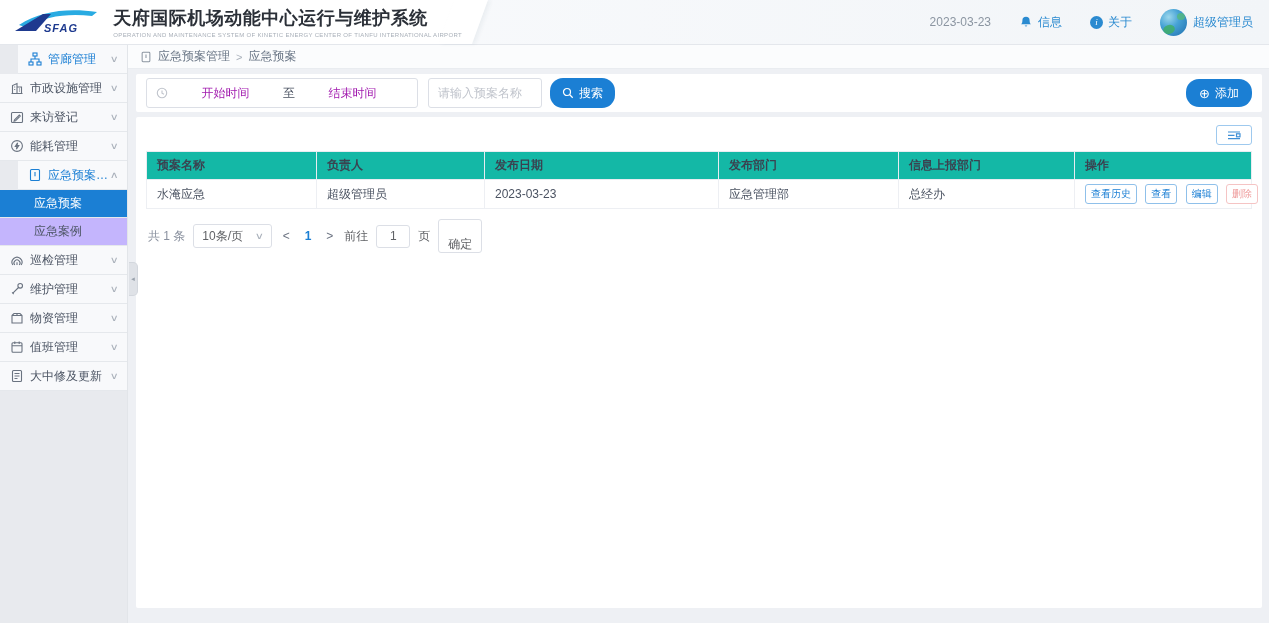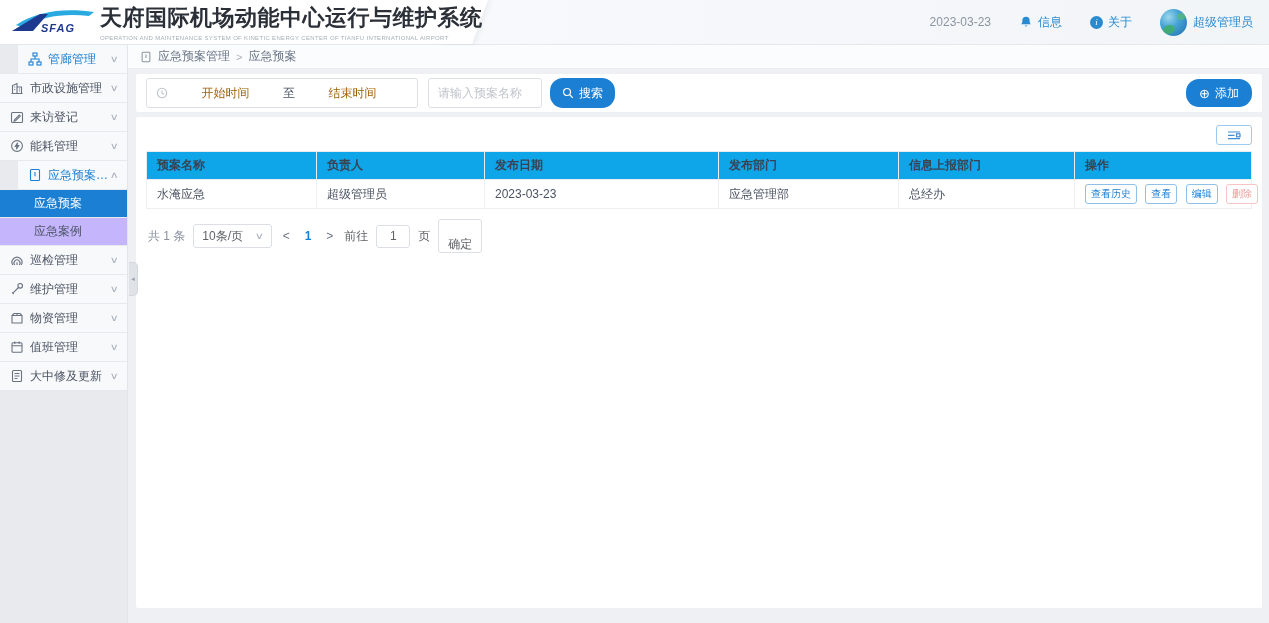--- a/index.html
+++ b/index.html
@@ -4,23 +4,23 @@
 <style>
   * { margin:0; padding:0; box-sizing:border-box; }
   html,body { width:1269px; height:623px; }
   body { font-family:"Liberation Sans","DejaVu Sans",sans-serif; background:#eef0f4; overflow:hidden; }
   .app { position:relative; width:1269px; height:623px; background:#eef0f4; overflow:hidden; }
 
   
   .hdr { position:absolute; top:0; left:0; right:0; height:45px; background:linear-gradient(90deg,#fafbfd,#f2f5f8); border-bottom:1px solid #e4e7ec; display:flex; align-items:center; z-index:10; }
   .hdr-left { position:relative; width:462px; height:100%; background:#fff; display:flex; align-items:center; }
   .hdr-left::after { content:""; position:absolute; left:446px; top:0; height:100%; width:34px; background:#fff; transform:skewX(-20deg); box-shadow:3px 0 4px rgba(40,60,90,.06); }
-  .logo { width:118px; display:flex; justify-content:center; align-items:center; z-index:1;padding-left:8px; }
+  .logo { width:118px; display:flex; justify-content:center; align-items:center; z-index:1; }
   .titles { z-index:1; }
-  .app-title { font-size:22px; font-weight:bold; color:#2b3038; letter-spacing:.5px; white-space:nowrap; }
+  .app-title { font-size:18px; font-weight:bold; color:#2b3038; letter-spacing:.5px; white-space:nowrap; }
   .app-subtitle { font-size:6px; color:#a8afb8; letter-spacing:.33px; margin-top:2px; white-space:nowrap; }
   .hdr-right { margin-left:auto; display:flex; align-items:center; gap:28px; padding-right:16px; }
   .hdr-date { font-size:12px; color:#8b95a1; }
   .hdr-item { display:flex; align-items:center; gap:5px; font-size:12px; color:#2a8ad0; cursor:pointer; }
   .info-badge { width:13px; height:13px; border-radius:50%; background:#2a8ad0; color:#fff; font-size:9px; font-style:italic; font-family:"Liberation Serif",serif; display:flex; align-items:center; justify-content:center; }
   .info-badge::before { content:"i"; }
   .user { display:flex; align-items:center; gap:6px; cursor:pointer; }
   .avatar { position:relative; width:27px; height:27px; border-radius:50%; background:radial-gradient(circle at 32% 30%, #9bd7ec 0%, #47a3d6 40%, #1f6fae 100%); overflow:hidden; }
   .avatar::after { content:""; position:absolute; left:3px; bottom:2px; width:12px; height:9px; border-radius:50%; background:#3fae6a; opacity:.85; transform:rotate(-18deg); }
   .avatar::before { content:""; position:absolute; right:2px; top:4px; width:8px; height:7px; border-radius:50%; background:#55b97c; opacity:.8; }
@@ -41,35 +41,35 @@
   
   .main { position:absolute; top:45px; left:128px; right:0; bottom:0; display:flex; flex-direction:column; }
   .breadcrumb { height:24px; flex:none; background:#fbfcfd; border-bottom:1px solid #e9ecf0; display:flex; align-items:center; padding-left:12px; gap:6px; font-size:12px; color:#6a7686; }
   .breadcrumb .bc-ico { display:flex; color:#8a94a0; }
   .bc-sep { color:#aab1bb; font-size:11px; }
   .content { flex:1; display:flex; flex-direction:column; padding:5px 7px 15px 8px; overflow:hidden; }
 
   .card { background:#fff; border-radius:2px; }
   .filter-bar { flex:none; height:38px; display:flex; align-items:center; padding:0 10px; }
   .range { width:272px; height:30px; border:1px solid #dcdfe6; border-radius:3px; display:flex; align-items:center; padding:0 9px; background:#fff; font-size:12px; cursor:pointer; }
-  .range .ph { color:#a16207; flex:1; text-align:center; }
+  .range .ph { color:#a21caf; flex:1; text-align:center; }
   .range .to { color:#4a5261; padding:0 2px; }
   .range .clk { display:flex; color:#c0c4cc; margin-right:2px; }
   .name-input { width:114px; height:30px; border:1px solid #dcdfe6; border-radius:3px; margin-left:10px; padding:0 9px; font-size:12px; color:#333; outline:none; }
   .name-input::placeholder { color:#c0c4cc; }
   .btn-primary { height:30px; margin-left:8px; background:#1b7fd4; color:#fff; border:none; border-radius:13px; padding:0 12px; font-size:12px; display:flex; align-items:center; gap:5px; cursor:pointer; font-family:inherit; }
   .add-btn { margin-left:auto; height:28px; padding:0 13px; }
   .add-btn .plus { font-size:13px; line-height:1; }
 
   .table-card { flex:1; margin-top:5px; padding:8px 10px 0; display:flex; flex-direction:column; overflow:hidden; }
   .toolbar { display:flex; justify-content:flex-end; margin-bottom:6px; flex:none; }
   .cols-btn { width:36px; height:20px; border:1px solid #9ec9ee; border-radius:3px; background:#fff; display:flex; align-items:center; justify-content:center; cursor:pointer; }
 
   table { border-collapse:collapse; width:100%; table-layout:fixed; font-size:12px; flex:none; }
-  th { background:#0ea5e9; color:#3a4250; font-weight:bold; text-align:left; padding:5px 10px; border:1px solid #e9ecf1; height:24px; white-space:nowrap; }
+  th { background:#14b8a6; color:#3a4250; font-weight:bold; text-align:left; padding:5px 10px; border:1px solid #e9ecf1; height:24px; white-space:nowrap; }
   td { color:#4a5261; padding:4px 10px; border:1px solid #edeff3; background:#fff; height:25px; white-space:nowrap; }
   .act { display:inline-block; padding:2px 5px; border:1px solid #8fc0ea; color:#1b7fd4; border-radius:3px; font-size:10px; margin-right:5px; background:#fff; cursor:pointer; }
   .act.danger { border-color:#f5c4c4; color:#ef9d9d; }
 
   .pagination { margin-top:10px; display:flex; align-items:center; font-size:12px; color:#606266; gap:8px; padding-left:2px; flex:none; }
   .pg-total { color:#8a919f; }
   .pg-size { height:24px; border:1px solid #dcdfe6; border-radius:3px; display:flex; align-items:center; padding:0 8px; gap:13px; background:#fff; cursor:pointer; }
   .pg-size .chev { font-size:9px; color:#aab1bb; transform:scaleX(1.4); }
   .pg-arrow { color:#6a7280; padding:0 3px; cursor:pointer; }
   .pg-cur { color:#1b7fd4; font-weight:bold; padding:0 4px; cursor:pointer; }

